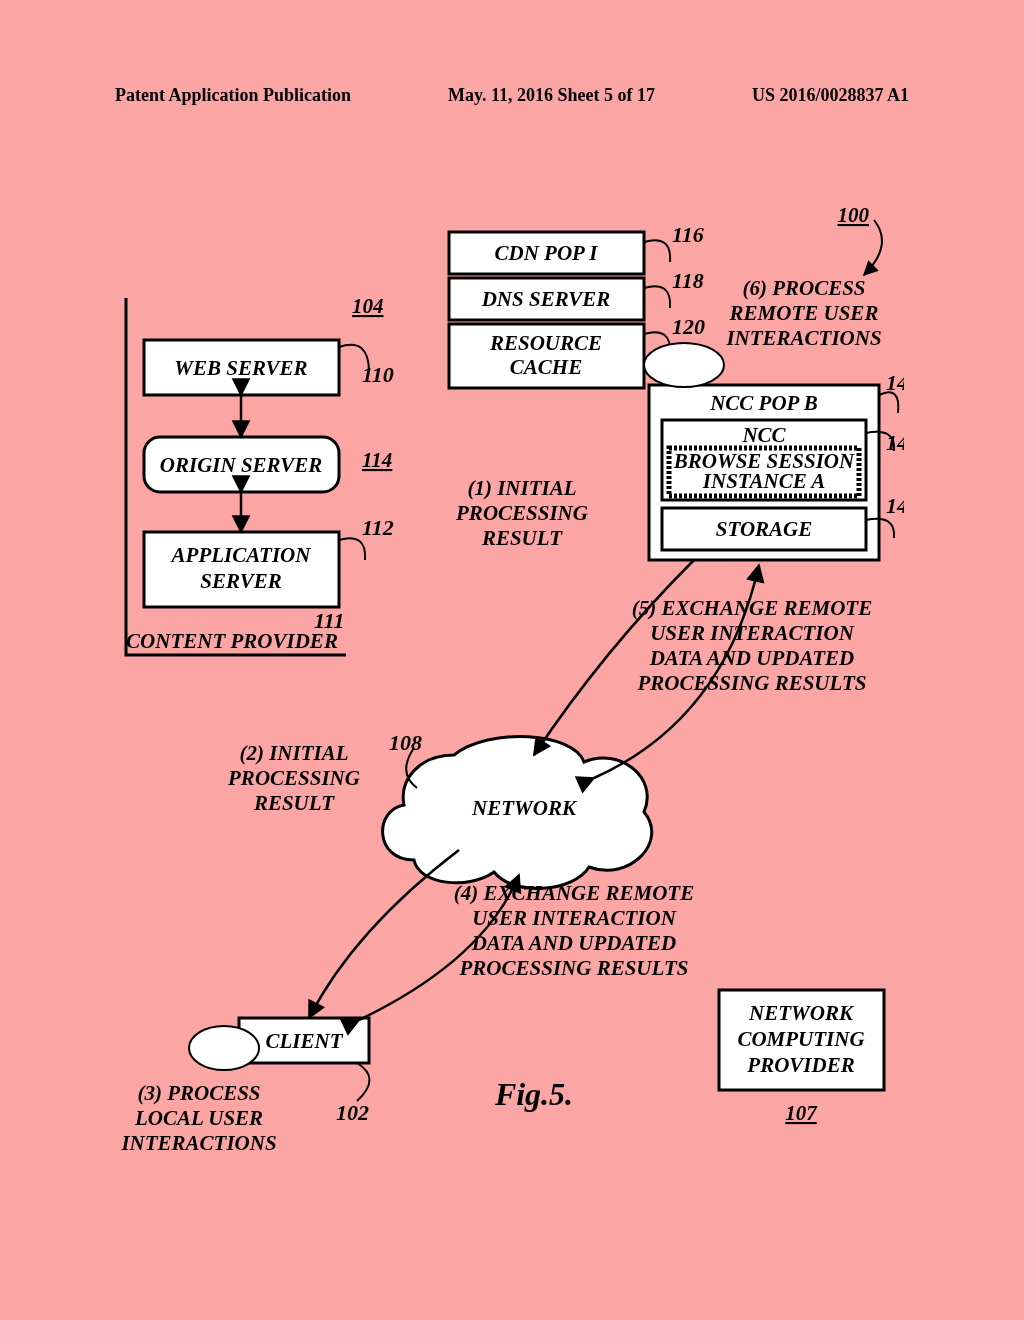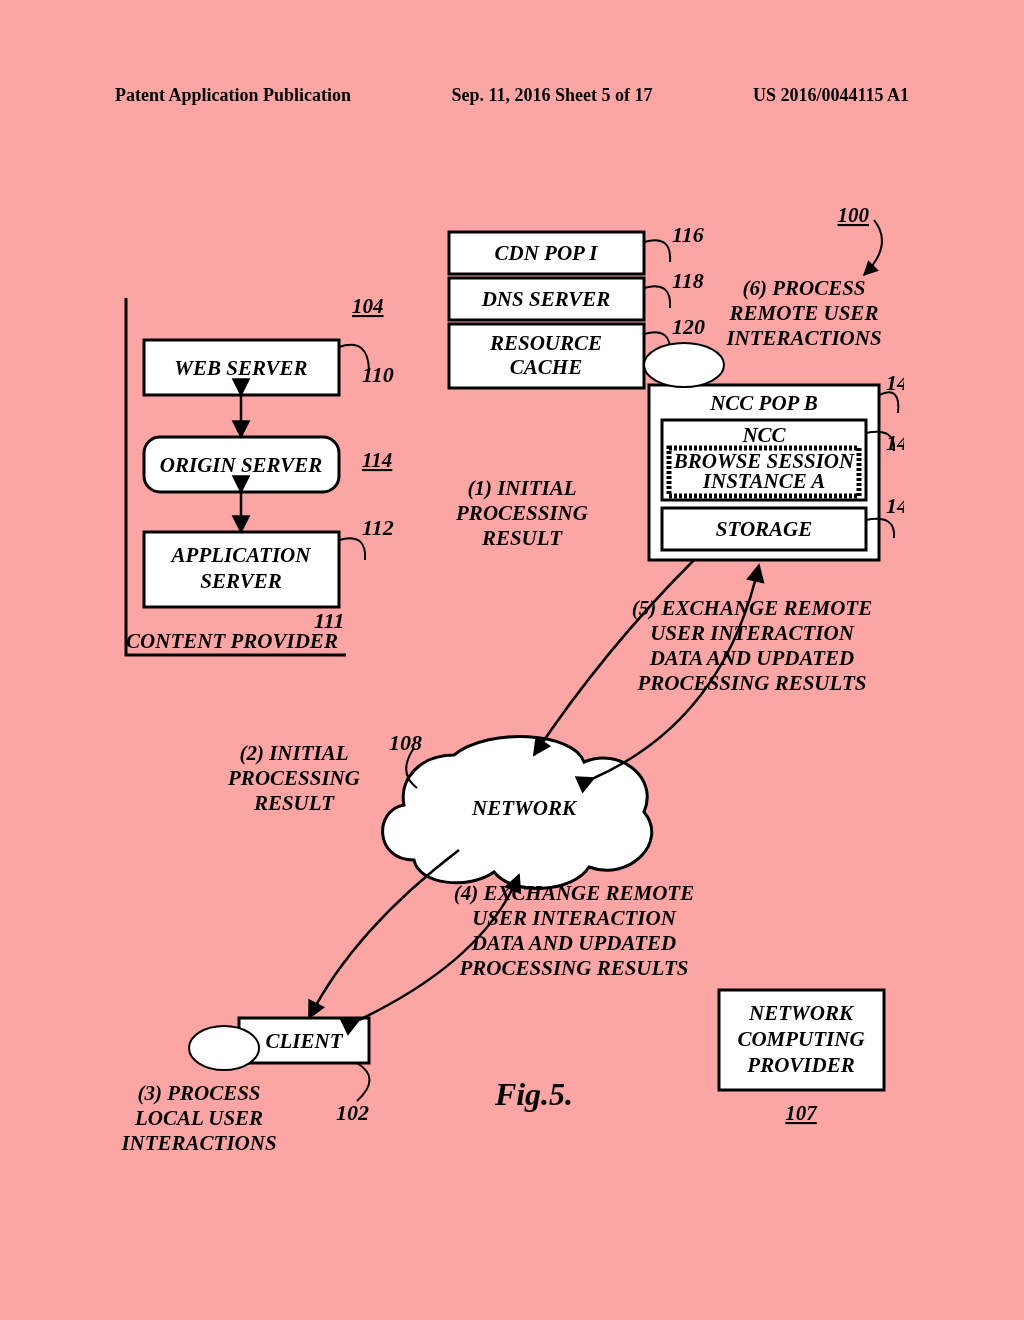--- a/index.html
+++ b/index.html
@@ -13,22 +13,22 @@
   .lblu{font-family:"Times New Roman",Times,serif;font-style:italic;font-weight:bold;font-size:21px;text-decoration:underline}
   .ref{font-family:"Times New Roman",Times,serif;font-style:italic;font-weight:bold;font-size:22px}
   .figcap{font-family:"Times New Roman",Times,serif;font-style:italic;font-weight:bold;font-size:32px}
 </style>
 </head>
 <body>
 
 <div class="page">
   <div class="hdr">
     <span>Patent Application Publication</span>
-    <span>Sep. 11, 2016   Sheet 5 of 17</span>
-    <span>US 2016/0044115 A1</span>
+    <span>May. 11, 2016   Sheet 5 of 17</span>
+    <span>US 2016/0028837 A1</span>
   </div>
 
   <div class="figure-area">
     <svg viewBox="0 0 800 1000">
       <defs>
         <marker id="arr" viewBox="0 0 12 12" refX="10" refY="6" markerWidth="9" markerHeight="9" orient="auto">
           <path d="M1 1 L11 6 L1 11 Z" fill="#000"></path>
         </marker>
       </defs>
 

